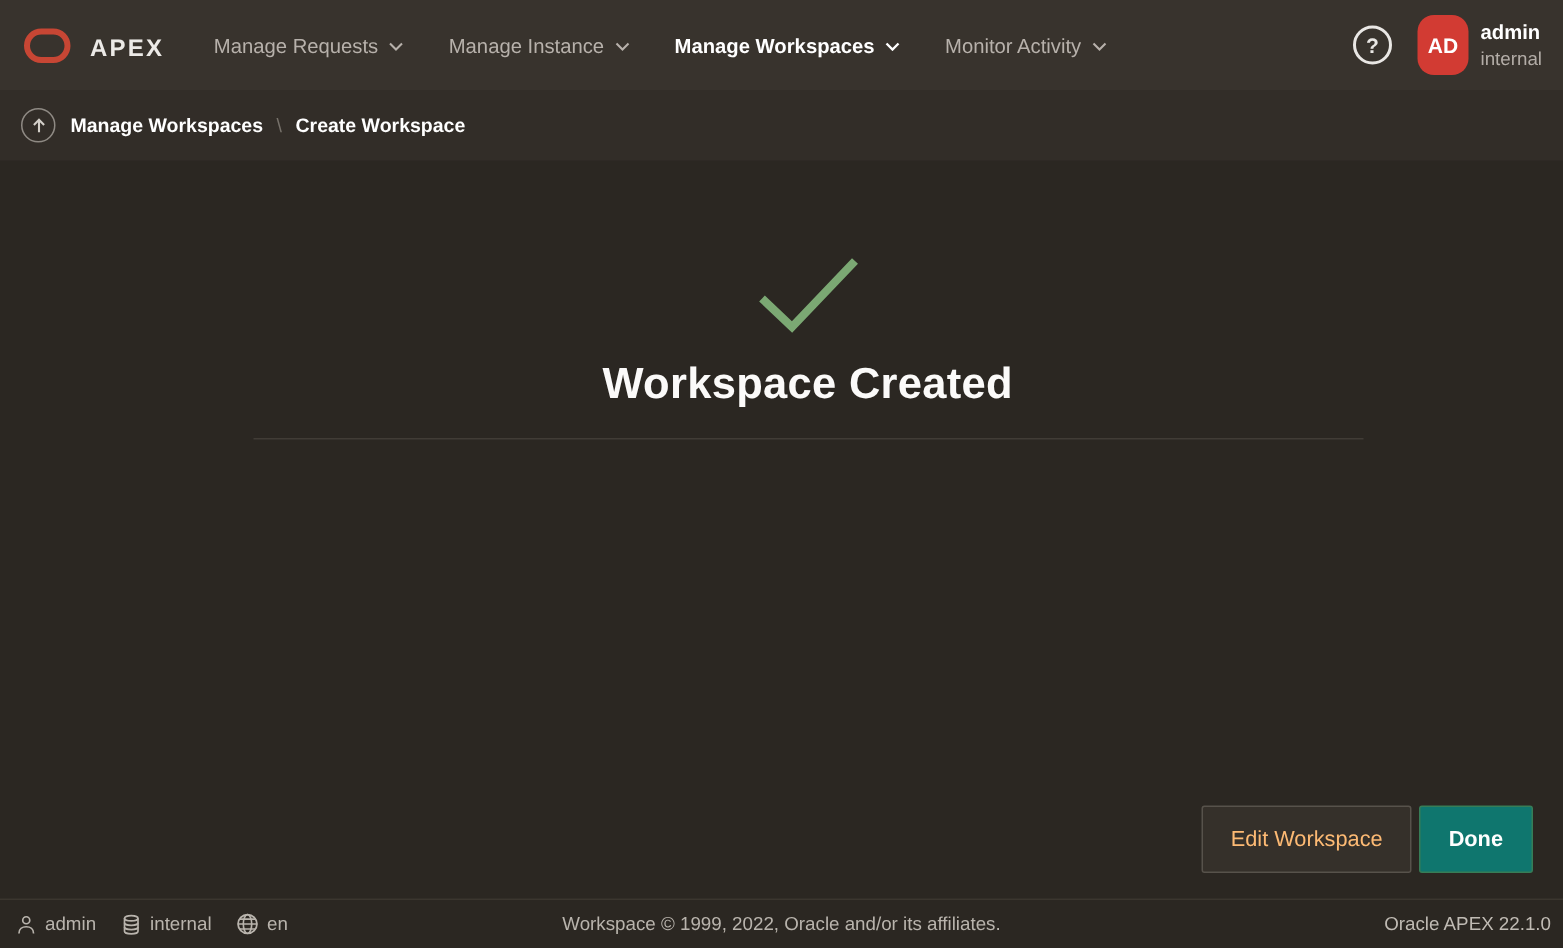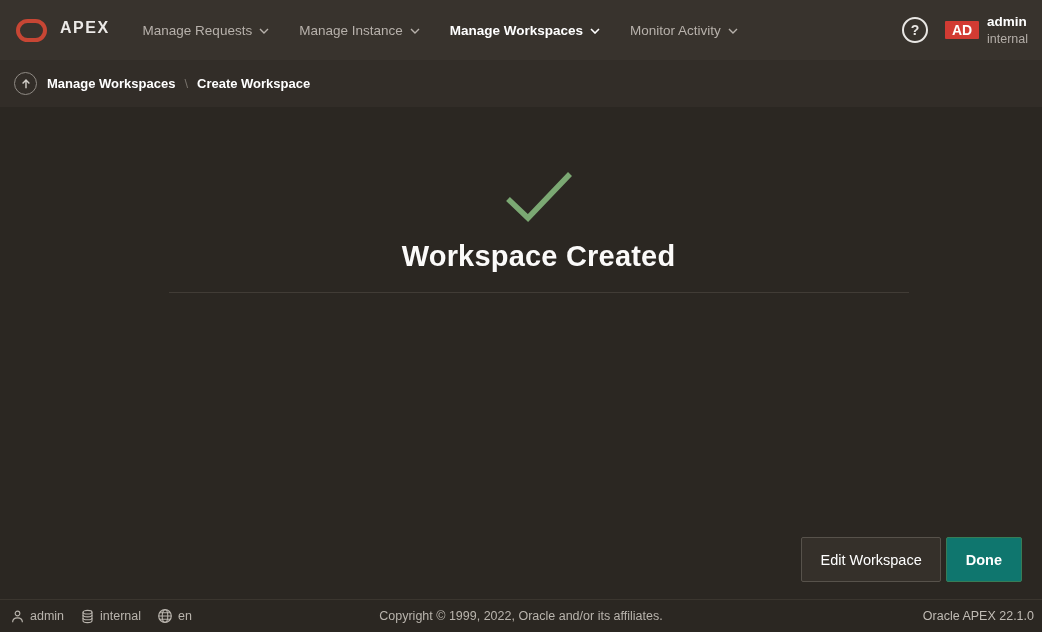--- a/index.html
+++ b/index.html
@@ -13,21 +13,21 @@
   }
   .page { width: 1042px; height: 632px; display: flex; flex-direction: column; }
 
   
   .topbar {
     height: 60px; flex: 0 0 60px;
     background: #38332d;
     display: flex; align-items: center;
     padding: 0 10px 0 16px;
   }
-  .brand { display: flex; align-items: flex-start; cursor: pointer; }
+  .brand { display: flex; align-items: flex-end; cursor: pointer; }
   .logo-pill {
     width: 31px; height: 23px;
     border: 4.5px solid #c74634;
     border-radius: 12px;
     display: inline-block;
   }
   .brand-text {
     color: #eceae7; font-weight: bold; font-size: 16px;
     letter-spacing: 1.5px; margin-left: 13px;
   }
@@ -39,21 +39,21 @@
   .nav-item.active { color: #ffffff; font-weight: bold; }
   .chev { display: inline-flex; margin-top: 2px; }
   .topbar-right { margin-left: auto; display: flex; align-items: center; }
   .help-btn {
     width: 26px; height: 26px; border: 2px solid #e9e7e4; border-radius: 50%;
     color: #e9e7e4; font-size: 14px; font-weight: bold;
     display: flex; align-items: center; justify-content: center;
     margin-right: 17px; cursor: pointer;
   }
   .avatar {
-    width: 34px; height: 18px; background: #d23b33; border-radius: 1px;
+    width: 34px; height: 40px; background: #d23b33; border-radius: 11px;
     color: #fff; font-weight: bold; font-size: 14px;
     display: flex; align-items: center; justify-content: center; cursor: pointer; text-align: right;
   }
   .user-meta { margin-left: 8px; line-height: 1.3; padding-right: 4px; }
   .user-name { display: block; color: #ffffff; font-weight: bold; font-size: 13.5px; }
   .user-instance { display: block; color: #b3ada7; font-size: 12.5px; }
 
   
   .breadcrumb-bar {
     height: 47px; flex: 0 0 47px;
@@ -82,21 +82,21 @@
   .success-message {
     margin: 20px 0 0 0; padding-left: 28px;
     text-align: left; color: #a8a29b; font-size: 15.5px;
   }
   .button-bar { position: absolute; right: 20px; bottom: 17px; display: flex; gap: 5px; }
   .btn {
     height: 45px; border-radius: 2px; font-family: inherit;
     font-size: 14.5px; cursor: pointer; white-space: nowrap;
   }
   .btn-default {
-    background: #35302a; border: 1px solid #57524b; color: #ffffff; padding: 0 18px;
+    background: #35302a; border: 1px solid #57524b; color: #fdba74; padding: 0 18px;
   }
   .btn-hot {
     background: #0f766e; border: 1px solid #377d57; color: #ffffff;
     font-weight: bold; padding: 0 19px;
   }
 
   
   .footer {
     height: 33px; flex: 0 0 33px;
     border-top: 1px solid #3b362f;
@@ -221,17 +221,17 @@
         <span class="ficon">
           <svg width="16" height="16" viewBox="0 0 16 16">
               <circle cx="8" cy="8" r="6.3" fill="none" stroke="currentColor" stroke-width="1.2"></circle>
               <ellipse cx="8" cy="8" rx="2.8" ry="6.3" fill="none" stroke="currentColor" stroke-width="1.1"></ellipse>
               <path d="M1.7 8 h12.6 M2.6 4.7 h10.8 M2.6 11.3 h10.8" fill="none" stroke="currentColor" stroke-width="1.1"></path>
             </svg>
         </span>
         <span>en</span>
       </span>
     </div>
-    <div class="f-center">Copyright © 1999, 2022, Oracle and/or its affiliates.</div>
+    <div class="f-center">Workspace © 1999, 2022, Oracle and/or its affiliates.</div>
     <div class="f-right">Oracle APEX 22.1.0</div>
   </footer>
 
 </div>
 
 </body></html>

